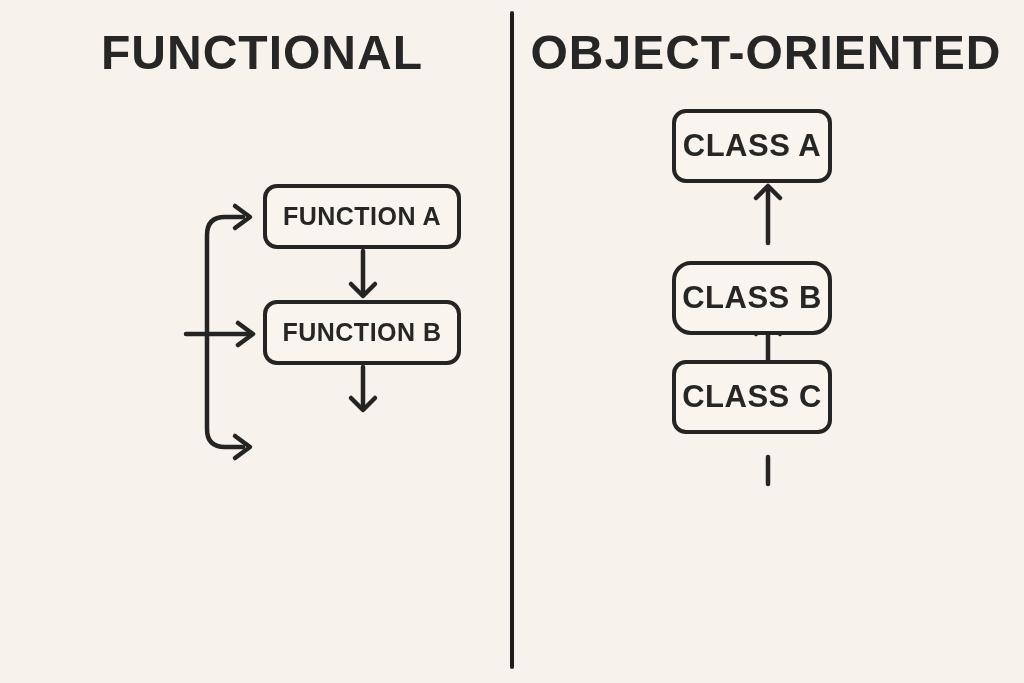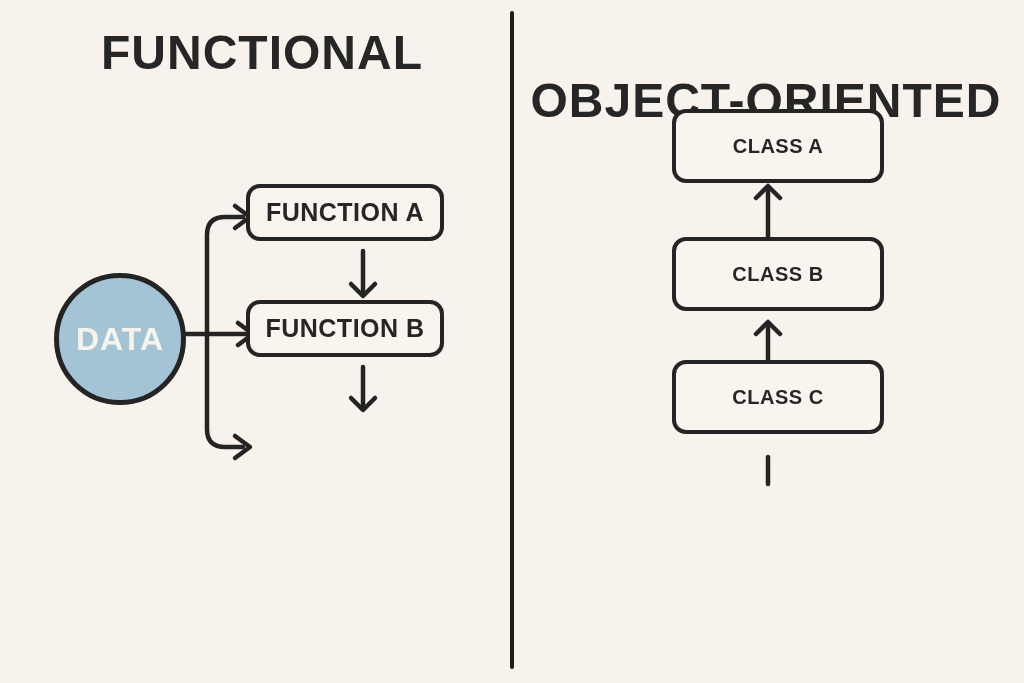--- a/index.html
+++ b/index.html
@@ -25,53 +25,53 @@
     top: 28px;
     font-size: 48px;
     font-weight: bold;
     letter-spacing: 1px;
     color: #262626;
     text-align: center;
     line-height: 1.05;
     white-space: nowrap;
   }
   .panel-title.left  { left: 6px;   width: 512px; }
-  .panel-title.right { left: 510px; width: 512px; margin-top: 48px; }
+  .panel-title.right { left: 510px; width: 512px; }
   .node-box {
     position: absolute;
     box-sizing: border-box;
     background: #f9f5ee;
     border: 4px solid #242424;
     border-radius: 14px;
     display: flex;
     align-items: center;
     justify-content: center;
     color: #262626;
     font-weight: bold;
     white-space: nowrap;
   }
   .fn-box {
-    left: 246px;
+    left: 263px;
     width: 198px;
-    height: 57px;
+    height: 65px;
     font-size: 25px;
     letter-spacing: 0.5px;
   }
   .fn-a { top: 184px; }
   .fn-b { top: 300px; }
   .fn-c { top: 414px; }
   .cls-box {
     left: 672px;
-    width: 212px;
+    width: 160px;
     height: 74px;
-    font-size: 20px;
+    font-size: 31px;
     letter-spacing: 0.5px;
   }
   .cls-a { top: 109px; }
-  .cls-b { top: 237px; }
+  .cls-b { top: 261px; border-radius: 19px; }
   .cls-c { top: 360px; }
   .source-circle {
     position: absolute;
     box-sizing: border-box;
     background: #a4c3d5;
     border: 5px solid #242424;
     border-radius: 50%;
     display: flex;
     align-items: center;
     justify-content: center;
@@ -144,23 +144,20 @@
     </g>
 
     <g>
       <path class="stroke" d="M 768 484 V 457"></path>
     </g>
   </svg>
 
   <div class="panel-title left">FUNCTIONAL</div>
   <div class="panel-title right">OBJECT-ORIENTED</div>
 
-  <div class="source-circle data-circle">
-    <span>DATA</span>
-  </div>
   <div class="node-box fn-box fn-a">
     <span>FUNCTION A</span>
   </div>
   <div class="node-box fn-box fn-b">
     <span>FUNCTION B</span>
   </div>
 
   <div class="node-box cls-box cls-a">
     <span>CLASS A</span>
   </div>

